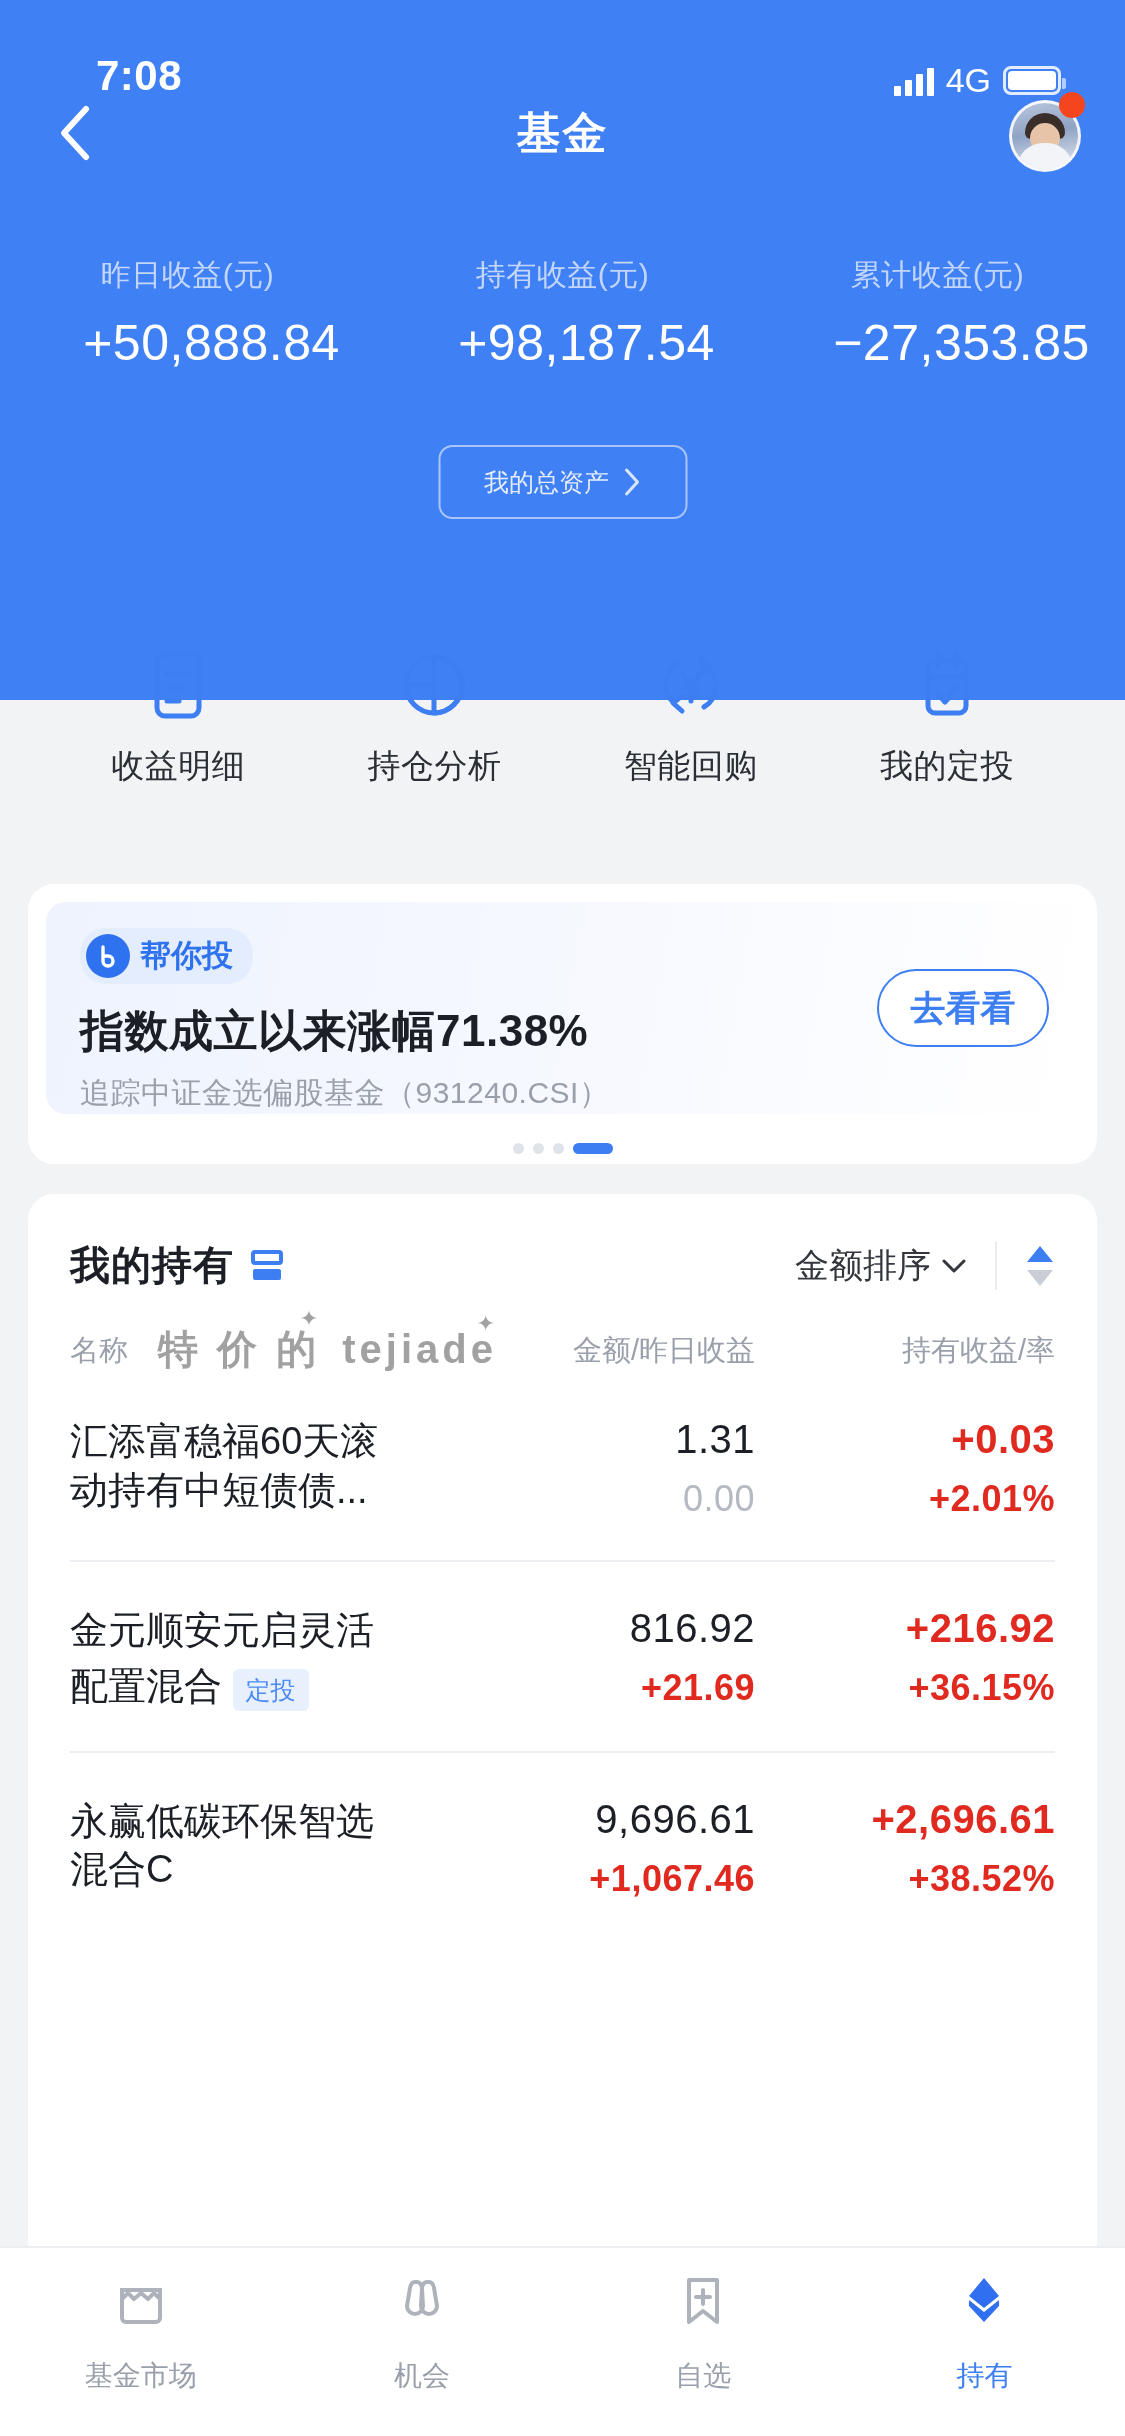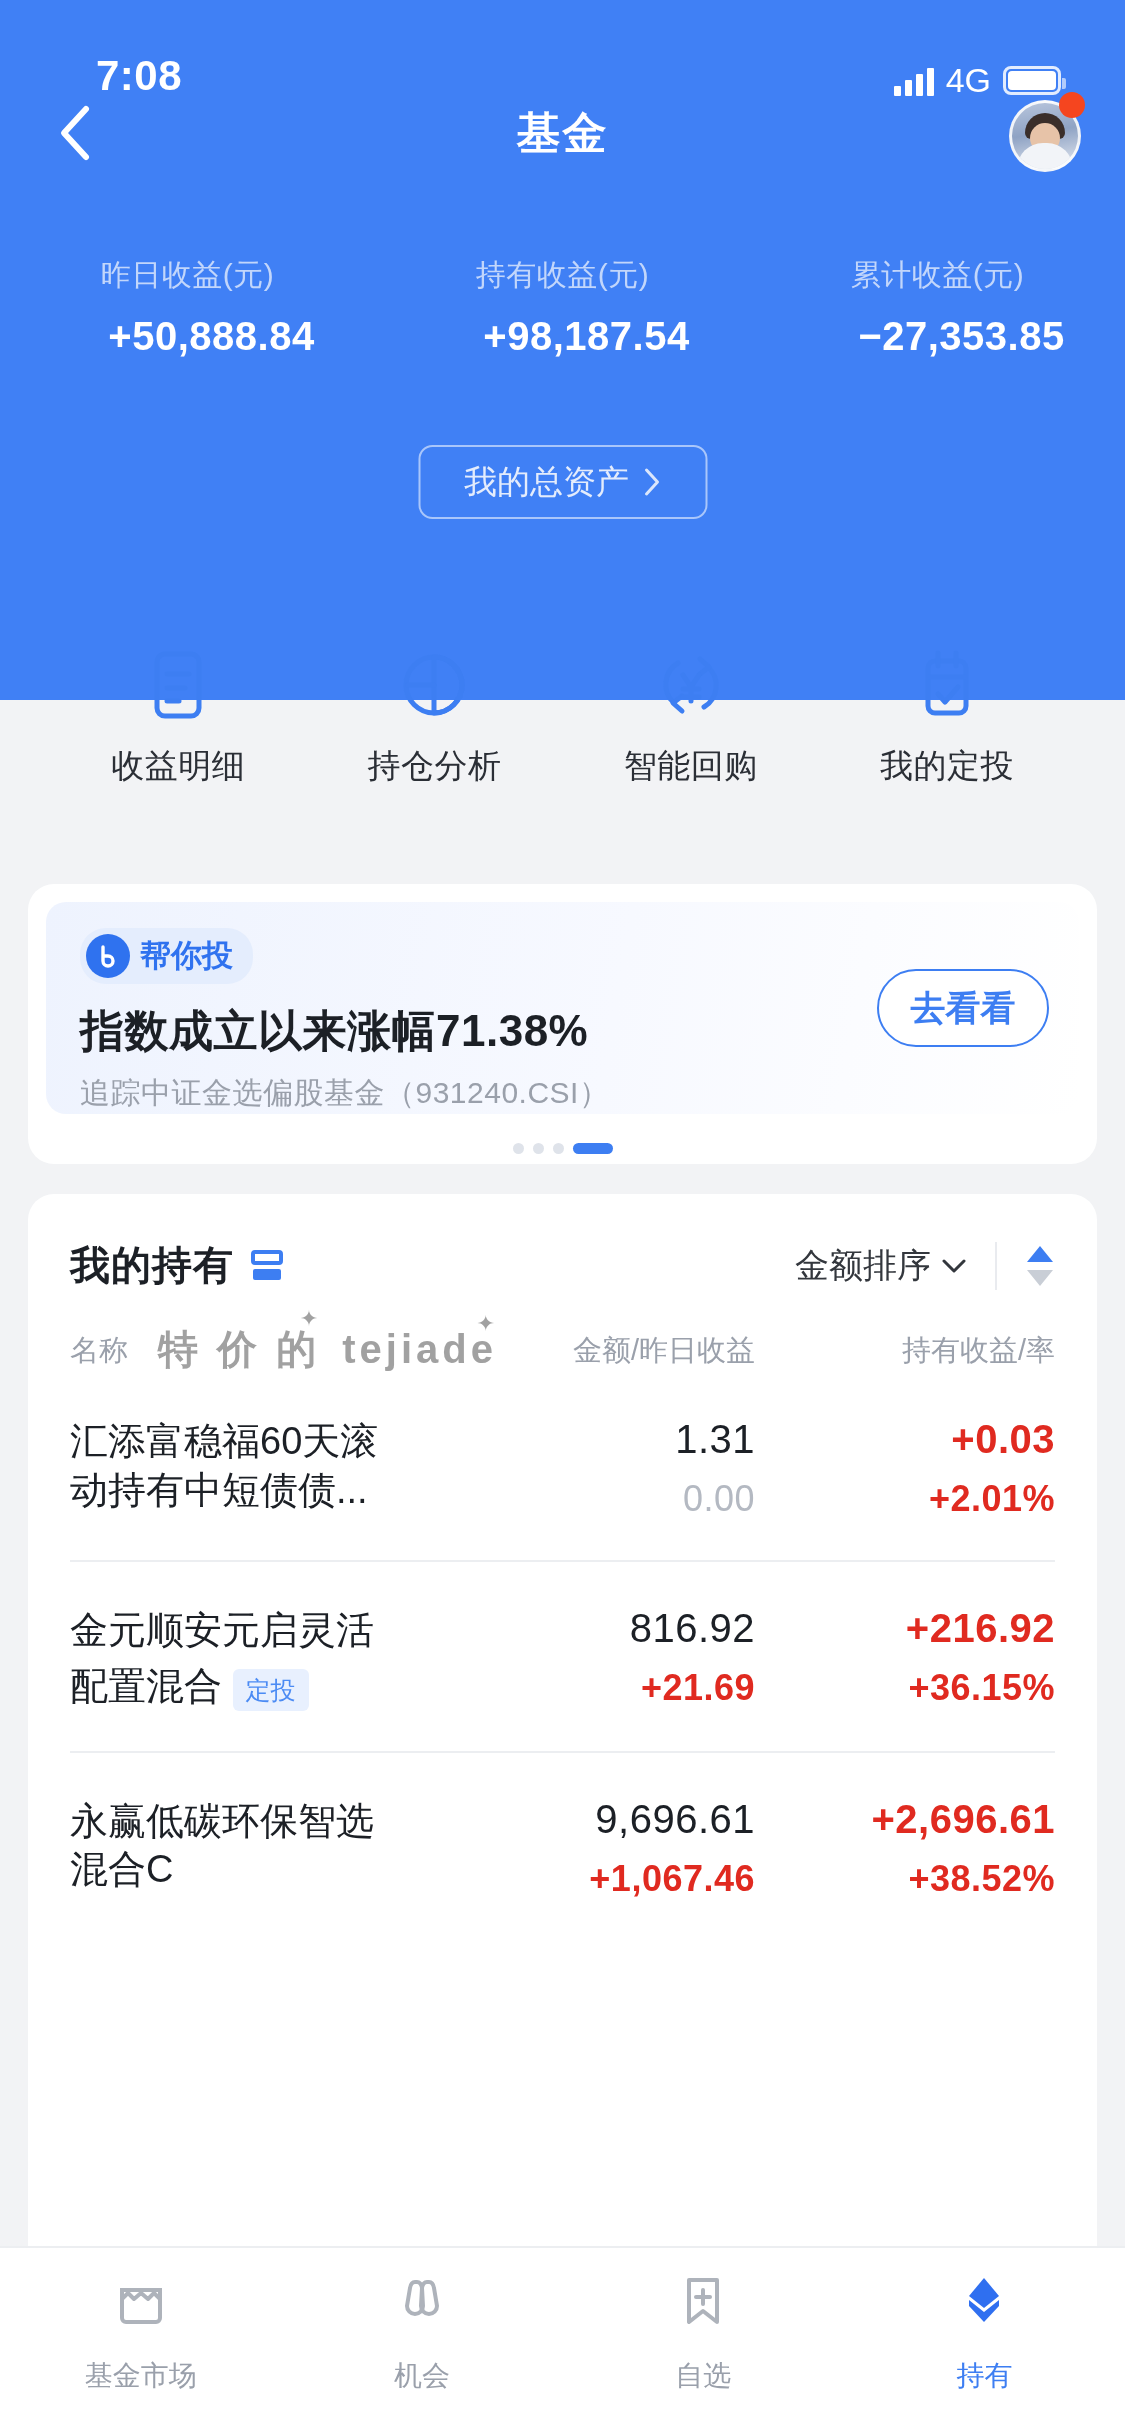--- a/index.html
+++ b/index.html
@@ -74,28 +74,28 @@
     border-radius:50%; background:#f5451f;
   }
 
   
   .summary{
     position:absolute; top:255px; left:0; width:1125px;
     display:flex;
   }
   .sum-col{ flex:1; text-align:center; }
   .sum-label{ color:#c2d6fb; font-size:30px; letter-spacing:.5px; }
-  .sum-value{ color:#fff; font-size:40px; font-weight:700; margin-top:18px; letter-spacing:.5px;margin-left:48px; }
+  .sum-value{ color:#fff; font-size:50px; font-weight:400; margin-top:18px; letter-spacing:.5px;margin-left:48px; }
 
   .assets-btn{
     position:absolute; top:445px; left:50%; transform:translateX(-50%);
     height:74px; padding:0 44px;
     border:2px solid rgba(255,255,255,.55); border-radius:14px;
     display:flex; align-items:center; gap:14px;
-    color:#e4ecfc; font-size:33px;
+    color:#e4ecfc; font-size:25px;
   }
   .quick-card{
     position:absolute; top:592px; left:28px; width:1069px; height:372px;
     border-radius:26px 26px 0 0;
   }
   .quick-row{
     display:flex; padding:56px 22px 0;
   }
   .quick-item{ flex:1; display:flex; flex-direction:column; align-items:center; gap:22px; }
   .quick-ic{ width:74px; height:74px; display:flex; align-items:center; justify-content:center; }

